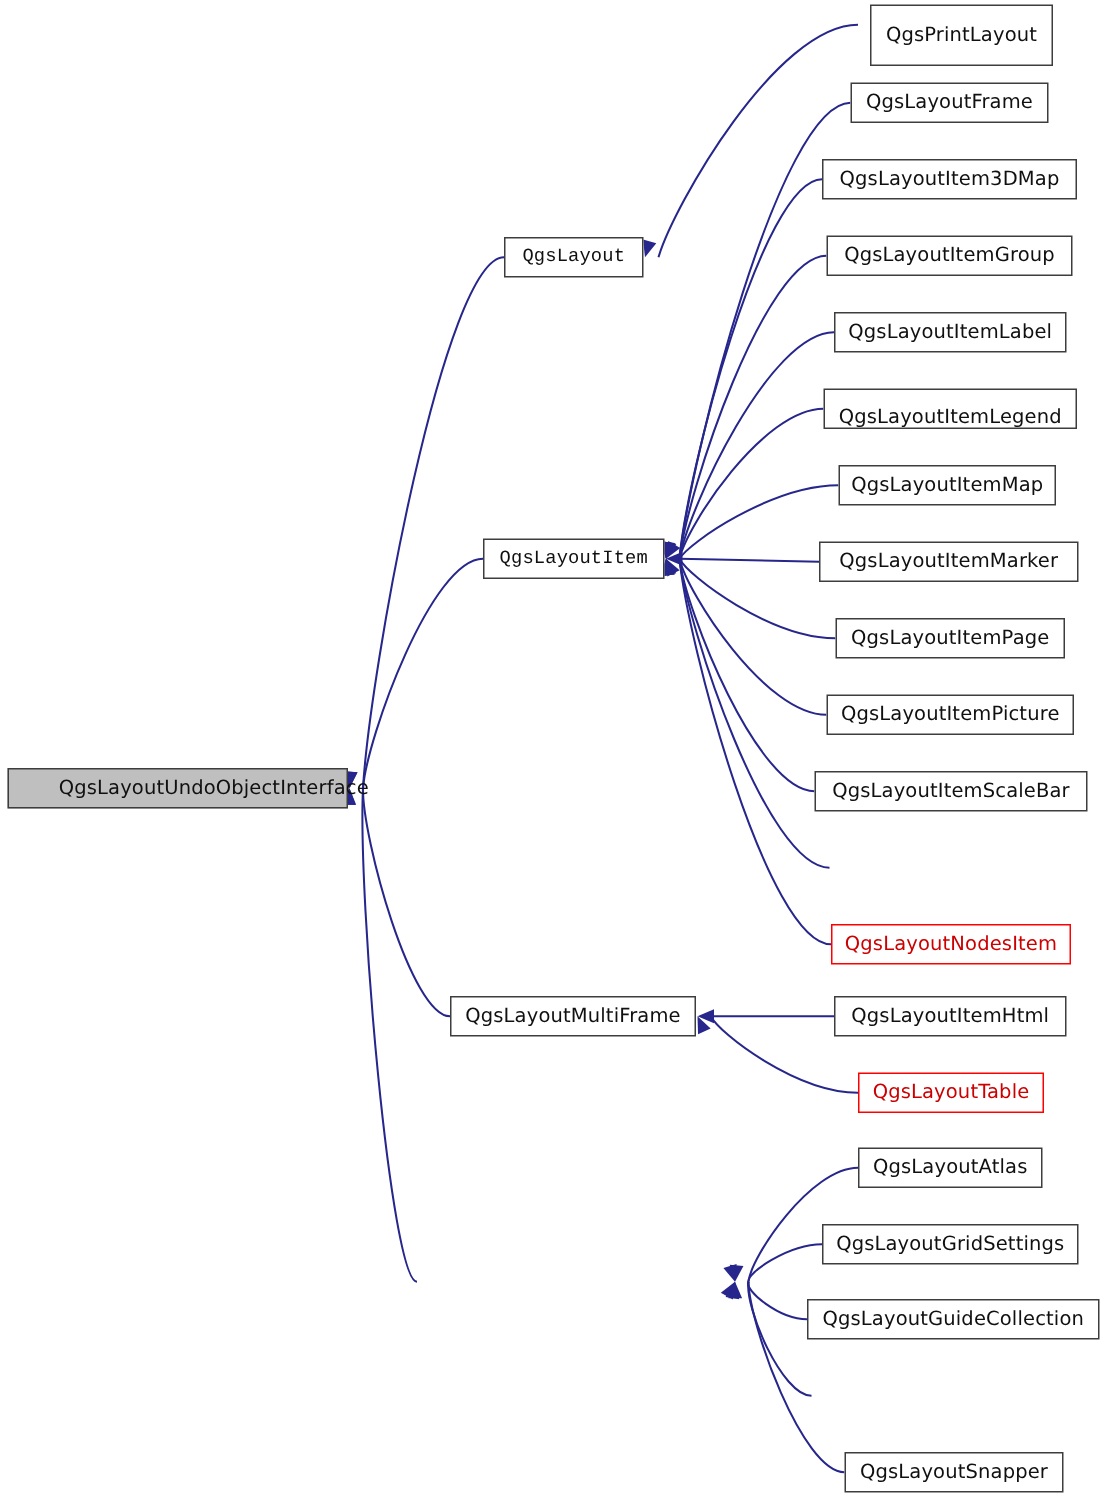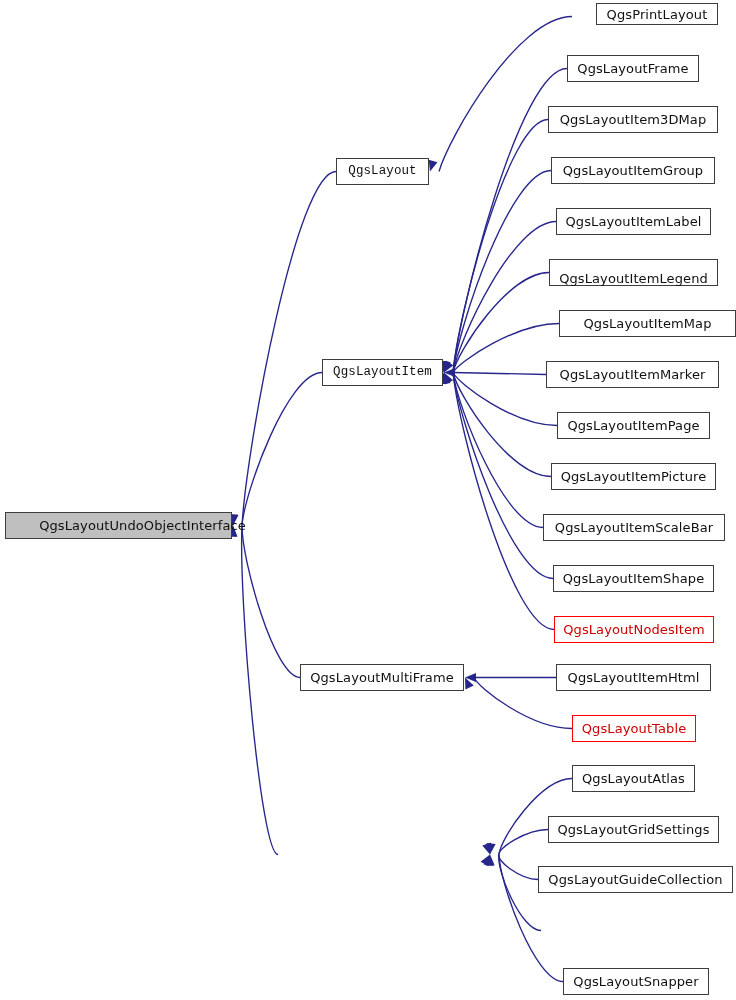--- a/index.html
+++ b/index.html
@@ -117,55 +117,52 @@
     </div>
     <div class="node mono" style="left: 336px; top: 158px; width: 93px; height: 27px;">
       <span class="label">QgsLayout</span>
     </div>
     <div class="node mono" style="left: 322px; top: 359px; width: 121px; height: 27px;">
       <span class="label">QgsLayoutItem</span>
     </div>
     <div class="node" style="left: 300px; top: 664px; width: 164px; height: 27px;">
       <span class="label">QgsLayoutMultiFrame</span>
     </div>
-    <div class="node" style="left: 596px; top: 3px; width: 122px; height: 22px;">
+    <div class="node" style="left: 580px; top: 3px; width: 122px; height: 41px;">
       <span class="label">QgsPrintLayout</span>
     </div>
     <div class="node" style="left: 567px; top: 55px; width: 132px; height: 27px;">
       <span class="label">QgsLayoutFrame</span>
     </div>
     <div class="node" style="left: 548px; top: 106px; width: 170px; height: 27px;">
       <span class="label">QgsLayoutItem3DMap</span>
     </div>
     <div class="node" style="left: 551px; top: 157px; width: 164px; height: 27px;">
       <span class="label">QgsLayoutItemGroup</span>
     </div>
     <div class="node" style="left: 556px; top: 208px; width: 155px; height: 27px;">
       <span class="label">QgsLayoutItemLabel</span>
     </div>
     <div class="node" style="left: 549px; top: 259px; width: 169px; height: 27px; align-items: flex-end;">
       <span class="label">QgsLayoutItemLegend</span>
     </div>
-    <div class="node" style="left: 559px; top: 310px; width: 177px; height: 27px;">
+    <div class="node" style="left: 559px; top: 310px; width: 145px; height: 27px;">
       <span class="label">QgsLayoutItemMap</span>
     </div>
     <div class="node" style="left: 546px; top: 361px; width: 173px; height: 27px;">
       <span class="label">QgsLayoutItemMarker</span>
     </div>
     <div class="node" style="left: 557px; top: 412px; width: 153px; height: 27px;">
       <span class="label">QgsLayoutItemPage</span>
     </div>
     <div class="node" style="left: 551px; top: 463px; width: 165px; height: 27px;">
       <span class="label">QgsLayoutItemPicture</span>
     </div>
     <div class="node" style="left: 543px; top: 514px; width: 182px; height: 27px;">
       <span class="label">QgsLayoutItemScaleBar</span>
-    </div>
-    <div class="node" style="left: 553px; top: 565px; width: 161px; height: 27px;">
-      <span class="label">QgsLayoutItemShape</span>
     </div>
     <div class="node warn" style="left: 554px; top: 616px; width: 160px; height: 27px;">
       <span class="label">QgsLayoutNodesItem</span>
     </div>
     <div class="node" style="left: 556px; top: 664px; width: 155px; height: 27px;">
       <span class="label">QgsLayoutItemHtml</span>
     </div>
     <div class="node warn" style="left: 572px; top: 715px; width: 124px; height: 27px;">
       <span class="label">QgsLayoutTable</span>
     </div>

